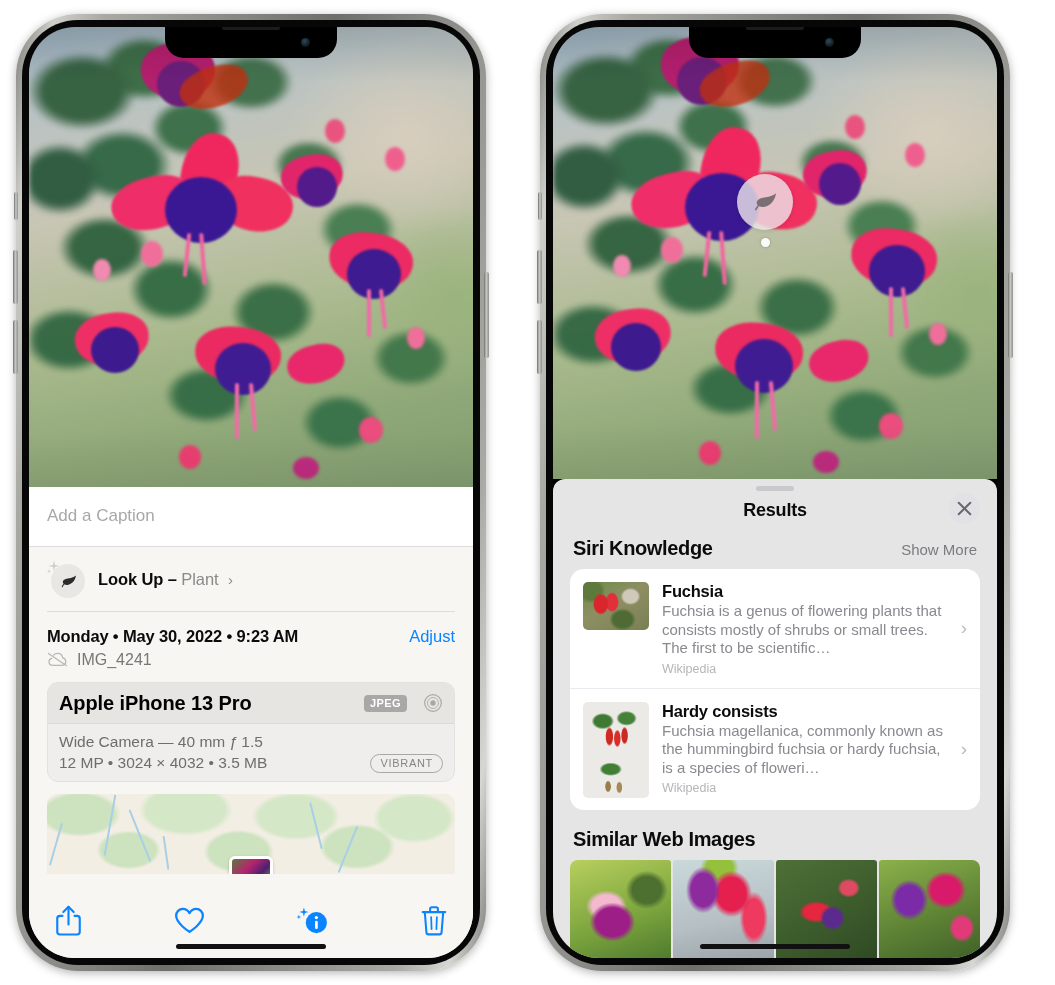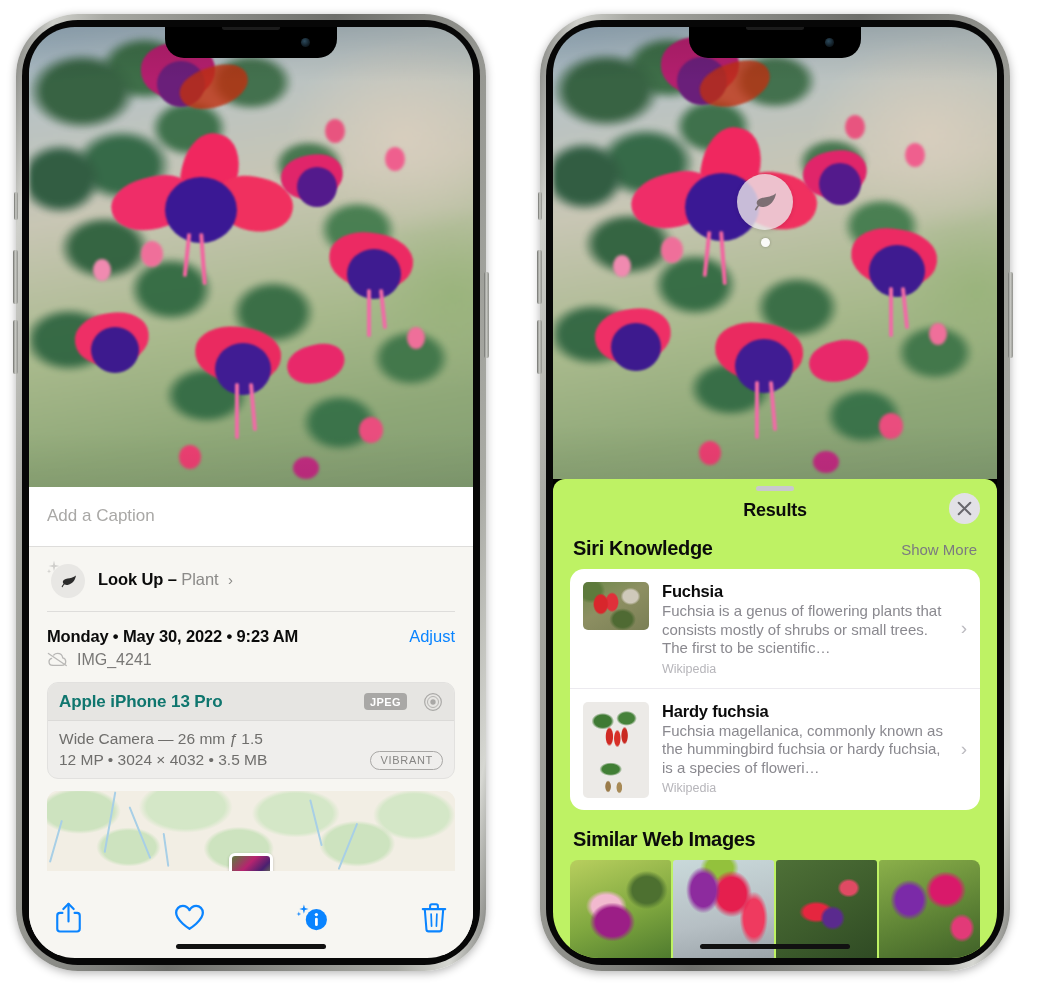--- a/index.html
+++ b/index.html
@@ -158,21 +158,21 @@
     border-radius: 11px;
     overflow: hidden;
     border: .5px solid #e2e1df;
   }
   .cam-head {
     display: flex; align-items: center; justify-content: space-between;
     padding: 9px 11px 8px 11px;
     background: #e6e5e2;
     border-bottom: .5px solid #dbdad8;
   }
-  .cam-model { font-size: 17px; font-weight: 700; color: #0f766e; letter-spacing: -.1px; }
+  .cam-model { font-size: 20px; font-weight: 700; color: #000000; letter-spacing: -.1px; }
   .cam-head-right { display: flex; align-items: center; gap: 16px; }
   .jpeg-badge {
     background: #a9a8a6; color: #fff;
     font-size: 11px; font-weight: 700; letter-spacing: .4px;
     padding: 2.5px 6px; border-radius: 4px;
   }
   .cam-body { padding: 9px 11px 8px 11px; }
   .cam-line1 { font-size: 15.5px; color: #6f6e6c; padding-bottom: 3px; }
   .cam-line2row { display: flex; align-items: center; justify-content: space-between; }
   .cam-line2 { font-size: 15.5px; color: #6f6e6c; }
@@ -223,21 +223,21 @@
     display: flex; align-items: center; justify-content: space-between;
     padding: 14px 26px 0 26px;
     height: 84px;
     background: #f7f6f2;
   }
   .tb-icon { color: #0a84ff; position: relative; }
 
   
   .results-sheet {
     position: absolute; left: 0; right: 0; bottom: 0;
-    background: #bef264;
+    background: #e5e5e5;
     border-radius: 12px 12px 0 0;
     z-index: 20;
     overflow: hidden;
   }
   .grabber {
     width: 38px; height: 5px; border-radius: 3px; background: #c9c8cd;
     margin: 7px auto 0 auto;
   }
   .results-head {
     position: relative; padding: 9px 0 16px 0; text-align: center;
@@ -437,21 +437,21 @@
             <div class="cam-head-right">
               <div class="jpeg-badge">JPEG</div>
               <svg width="20" height="20" viewBox="0 0 24 24">
                 <circle cx="12" cy="12" r="10" fill="none" stroke="#a9a8a6" stroke-width="1.4"></circle>
                 <circle cx="12" cy="12" r="6.6" fill="none" stroke="#a9a8a6" stroke-width="1"></circle>
                 <circle cx="12" cy="12" r="3.2" fill="#a9a8a6"></circle>
               </svg>
             </div>
           </div>
           <div class="cam-body">
-            <div class="cam-line1">Wide Camera — 26 mm ƒ 1.5</div>
+            <div class="cam-line1">Wide Camera — 40 mm ƒ 1.5</div>
             <div class="cam-line2row">
               <div class="cam-line2">12 MP • 3024 × 4032 • 3.5 MB</div>
               <div class="vibrant-pill">VIBRANT</div>
             </div>
           </div>
         </div>
 
         <div class="map-card">
           <div class="terrain"></div>
           <div class="river" style="left:62px;top:0;width:2px;height:62px;transform:rotate(10deg)"></div>
@@ -595,21 +595,21 @@
               <div class="know-src">Wikipedia</div>
             </div>
             <div class="know-chev">›</div>
           </div>
 
           <div class="know-item">
             <div class="know-thumb" style="width:66px;height:96px">
               <div class="th-hardy"></div>
             </div>
             <div class="know-text">
-              <div class="know-title">Hardy fuchsia</div>
+              <div class="know-title">Hardy consists</div>
               <div class="know-desc">Fuchsia magellanica, commonly known as the hummingbird fuchsia or hardy fuchsia, is a species of floweri…</div>
               <div class="know-src">Wikipedia</div>
             </div>
             <div class="know-chev">›</div>
           </div>
         </div>
 
         <div class="sec-head" style="padding-top:18px">
           <div class="sec-title">Similar Web Images</div>
         </div>

